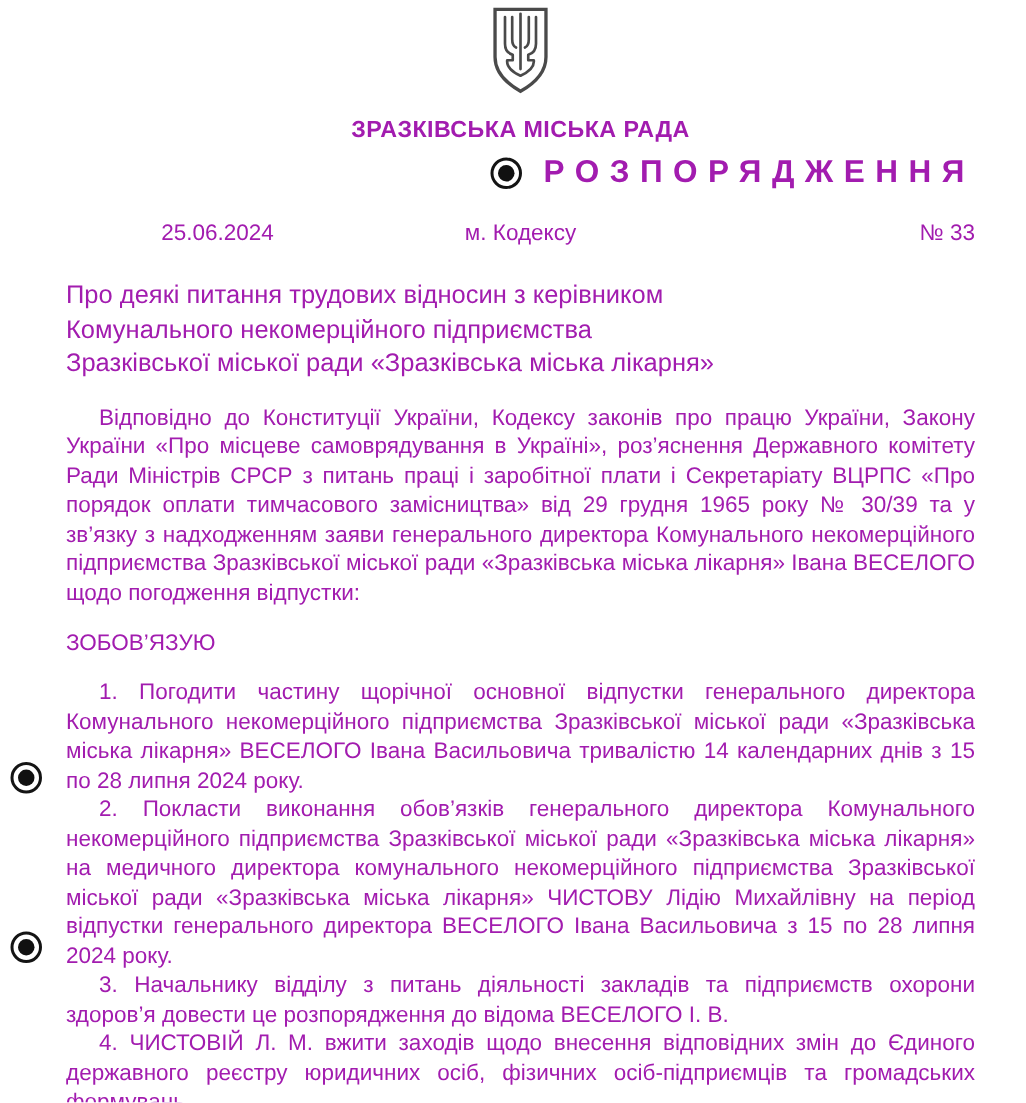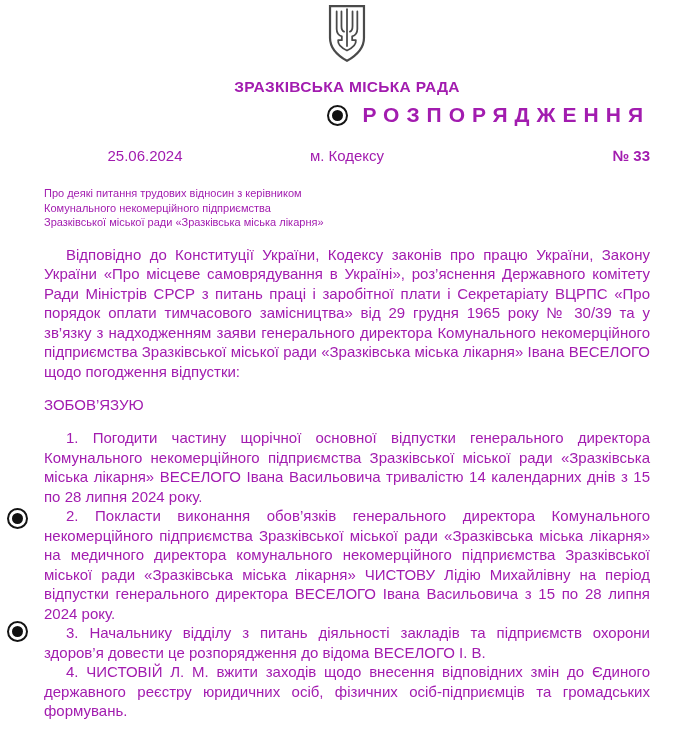--- a/index.html
+++ b/index.html
@@ -31,23 +31,23 @@
   .margin-marker.m2 { top:508px; }
   .margin-marker.m3 { top:621px; }
 
   .meta-row {
     display:flex; justify-content:space-between; align-items:baseline;
     margin-top:20px; font-size:15px;
   }
   .meta-row .cell { flex:1; }
   .meta-row .c-left { text-align:center; }
   .meta-row .c-center { text-align:center; }
-  .meta-row .c-right { text-align:right;font-weight:bold; }
+  .meta-row .c-right { text-align:right; }
 
-  .subject { margin-top:22px; font-size:11px; line-height:1.33; }
+  .subject { margin-top:22px; font-size:17px; line-height:1.33; }
   .subject div { margin:0; }
 
   .para {
     font-size:15px; line-height:1.3; text-align:justify; text-indent:22px; margin:0;
   }
   .preamble { margin-top:15px; }
   .oblige { margin-top:15px; font-size:15px; }
   .items { margin-top:15px; }
 </style>
 </head>

